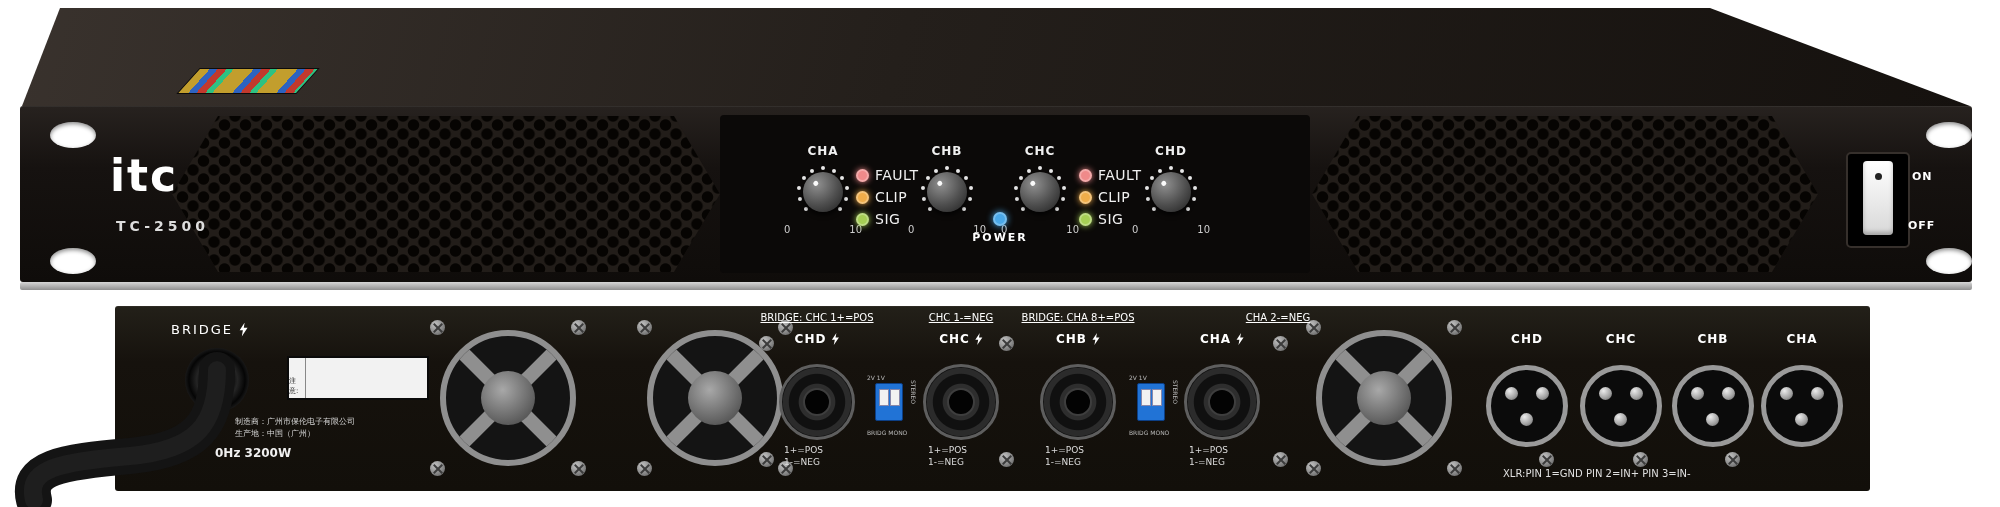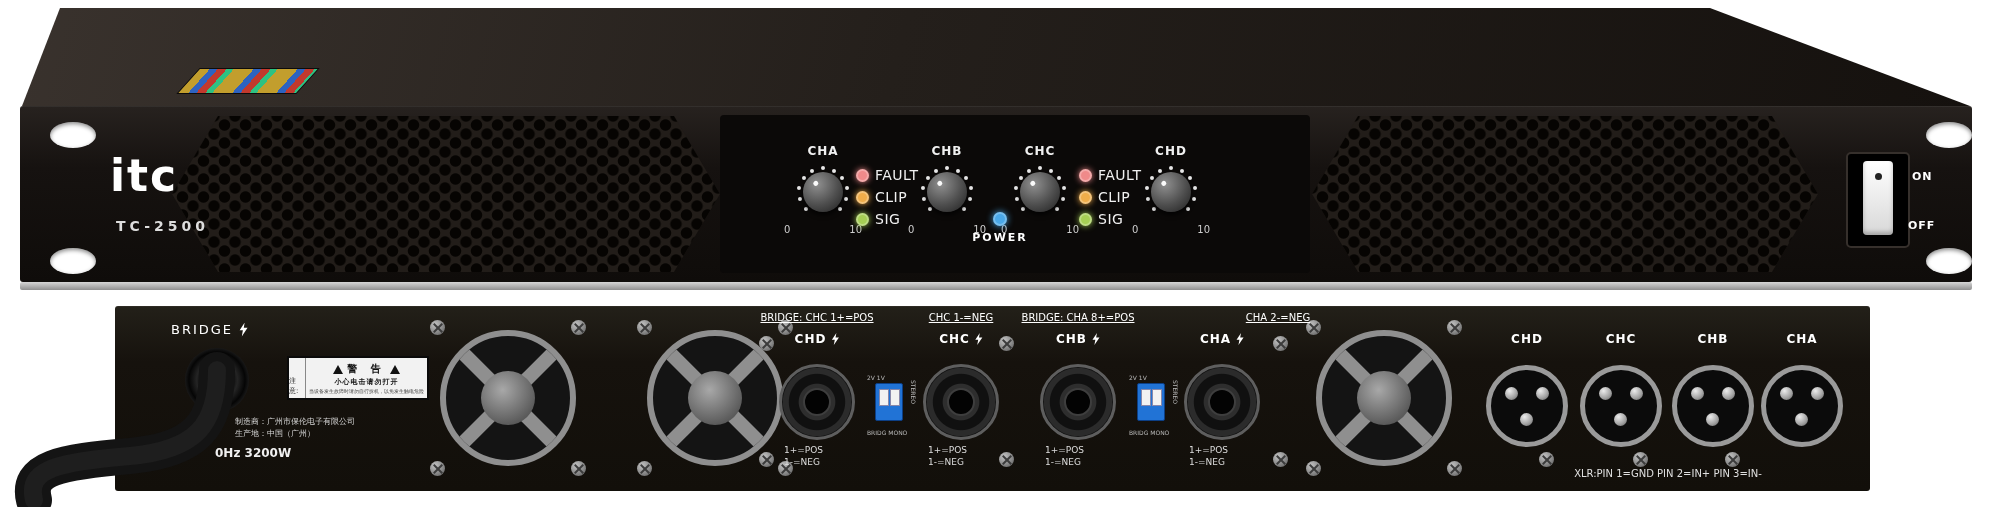--- a/index.html
+++ b/index.html
@@ -122,21 +122,21 @@
   .dip-stereo{position:absolute;right:4px;top:6px;color:#bbb;font-size:6px;writing-mode:vertical-rl;}
   .dip-block{position:absolute;left:10px;top:9px;width:26px;height:36px;background:#2173d6;
     border:1px solid #0c3f86;border-radius:2px;}
   .dip-sw{position:absolute;top:5px;width:8px;height:15px;background:#f2f2f2;border:1px solid #88a;}
   .dip-bm{position:absolute;left:2px;bottom:4px;color:#bbb;font-size:6px;white-space:nowrap;}
 
   .xlr{position:absolute;top:59px;width:82px;height:82px;box-sizing:border-box;border:5px solid #9a9a9a;
     border-radius:50%;background:#0b0b0b;}
   .xlr-pin{position:absolute;width:13px;height:13px;border-radius:50%;
     background:radial-gradient(circle at 35% 30%,#ececec,#a0a0a0 60%,#585858);}
-  .xlr-note{position:absolute;left:1388px;top:162px;width:330px;text-align:center;color:#e0e0e0;font-size:10px;}
+  .xlr-note{position:absolute;left:1388px;top:162px;width:330px;text-align:left;color:#e0e0e0;font-size:10px;}
 
   .cord{position:absolute;left:0;top:330px;}
 </style>
 </head>
 <body>
 
 <div class="stage">
 
   <div class="front">
     <div class="top-face"></div>
@@ -247,29 +247,20 @@
 
   <div class="rear">
     <div class="caution">
       <span>BRIDGE</span>
       <span class="bolt"></span>
     </div>
     <div class="grommet"></div>
 
     <div class="warn">
       <div class="warn-left">注意:</div>
-      <div class="warn-main">
-        <div class="warn-title-row">
-          <span class="tri"></span>
-          <span class="warn-title">警 告</span>
-          <span class="tri"></span>
-        </div>
-        <div class="warn-sub">小心电击请勿打开</div>
-        <div class="warn-fine">当设备发生故障时请勿自行拆机，以免发生触电危险</div>
-      </div>
     </div>
 
     <div class="mfr">
       <div>制造商：广州市保伦电子有限公司</div>
       <div>生产地：中国（广州）</div>
     </div>
     <div class="pspec">0Hz 3200W</div>
 
     <div class="fan" style="left:313px;top:12px">
       <span class="screw" style="left:2px;top:2px"></span>

